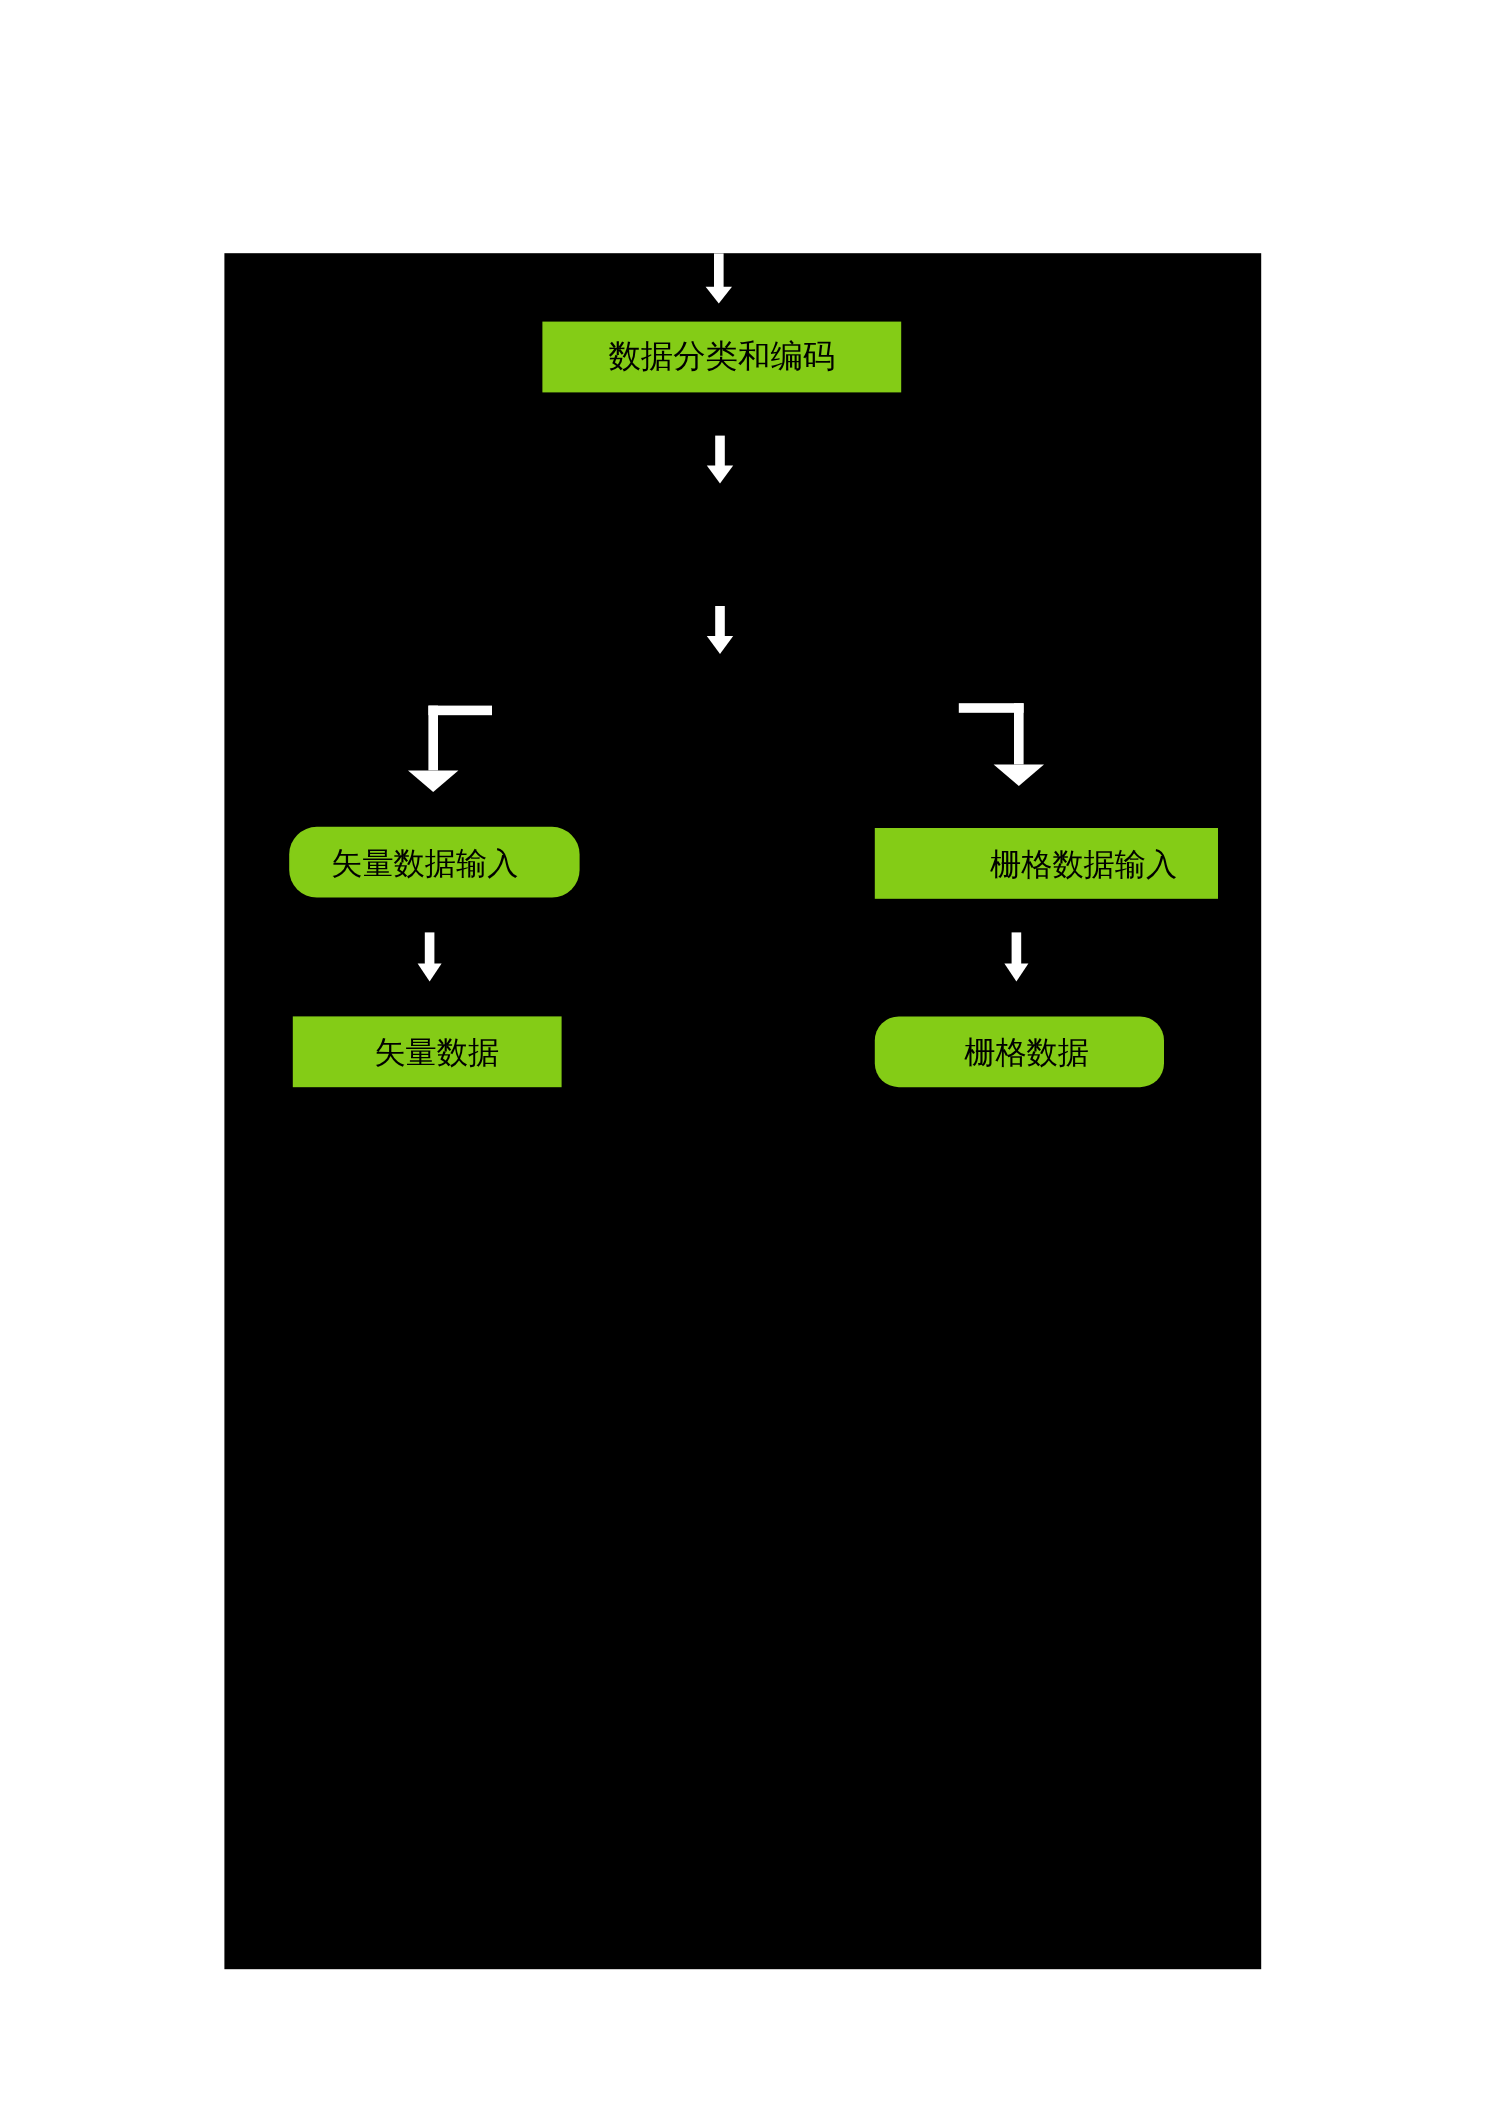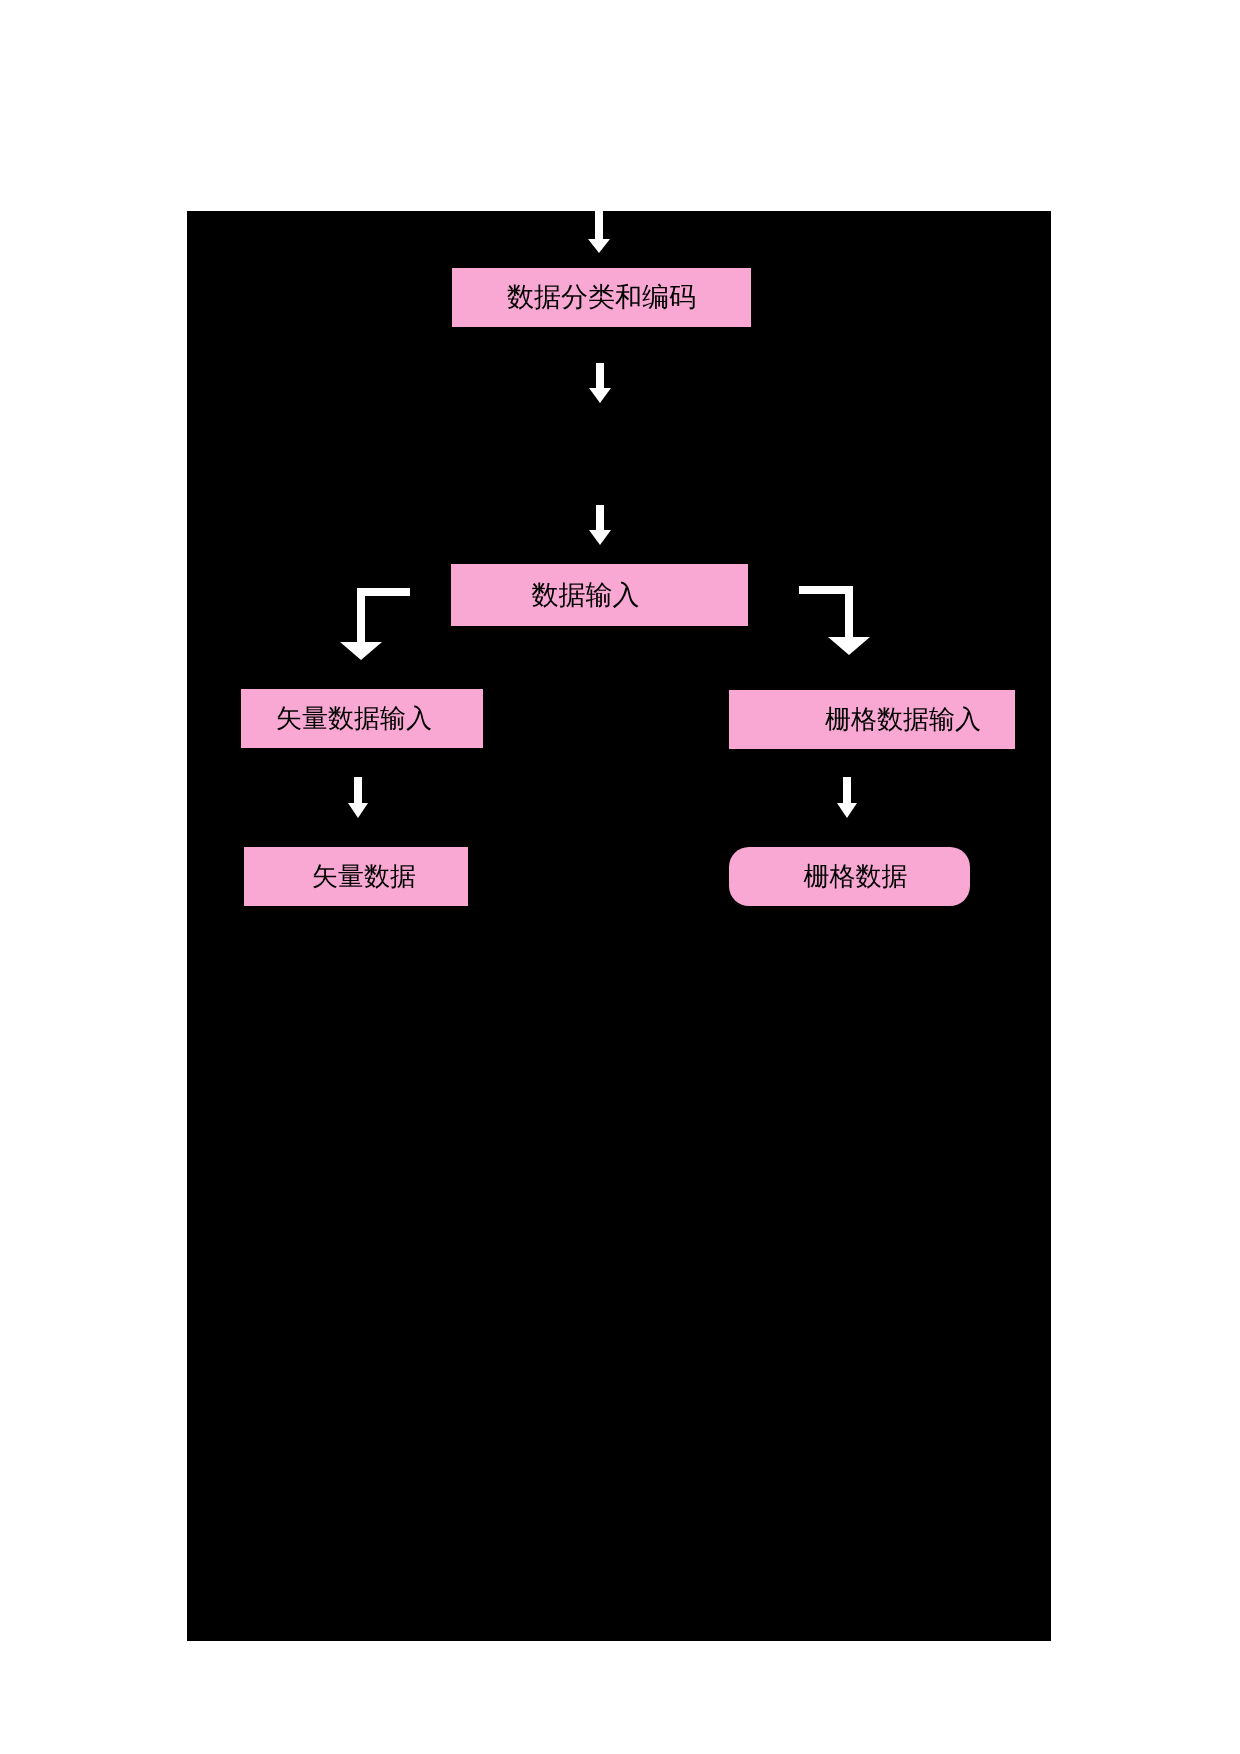--- a/index.html
+++ b/index.html
@@ -28,35 +28,34 @@
   .arrow-layer {
     position: absolute;
     left: 0;
     top: 0;
     width: 864px;
     height: 1430px;
     pointer-events: none;
   }
   .node {
     position: absolute;
-    background: #f9a8d4;
+    background: #84cc16;
     color: #000000;
     display: flex;
     align-items: center;
     justify-content: center;
     font-size: 26px;
     line-height: 1;
     white-space: nowrap;
     box-sizing: border-box;
-    font-family: Liberation Serif, serif;
   }
   #node-classify     { left: 265px; top: 57px;  width: 299px; height: 59px; font-size: 27px; }
   #node-model        { left: 264px; top: 208px; width: 298px; height: 61px; font-size: 27px; }
   #node-input        { left: 264px; top: 353px; width: 297px; height: 62px; font-size: 27px; padding-right: 28px; }
-  #node-vector-input { left: 54px;  top: 478px; width: 242px; height: 59px; padding-right: 16px; }
+  #node-vector-input { left: 54px;  top: 478px; width: 242px; height: 59px; padding-right: 16px; border-radius: 23px; }
   #node-raster-input { left: 542px; top: 479px; width: 286px; height: 59px; padding-left: 62px; }
   #node-vector-data  { left: 57px;  top: 636px; width: 224px; height: 59px; padding-left: 16px; }
   #node-raster-data  { left: 542px; top: 636px; width: 241px; height: 59px; padding-left: 12px; border-radius: 20px; }
 </style>
 </head>
 <body>
 
 <div class="page">
   <div class="canvas">
 
@@ -96,21 +95,20 @@
 
       <g fill="#ffffff">
         <rect x="656" y="566" width="8" height="28"></rect>
         <polygon points="650,592 670,592 660,607"></polygon>
       </g>
     </svg>
 
     <div class="node" id="node-classify">数据分类和编码</div>
 
 
-    <div class="node" id="node-input">数据输入</div>
 
     <div class="node" id="node-vector-input">矢量数据输入</div>
 
     <div class="node" id="node-raster-input">栅格数据输入</div>
 
     <div class="node" id="node-vector-data">矢量数据</div>
 
     <div class="node" id="node-raster-data">栅格数据</div>
 
   </div>

